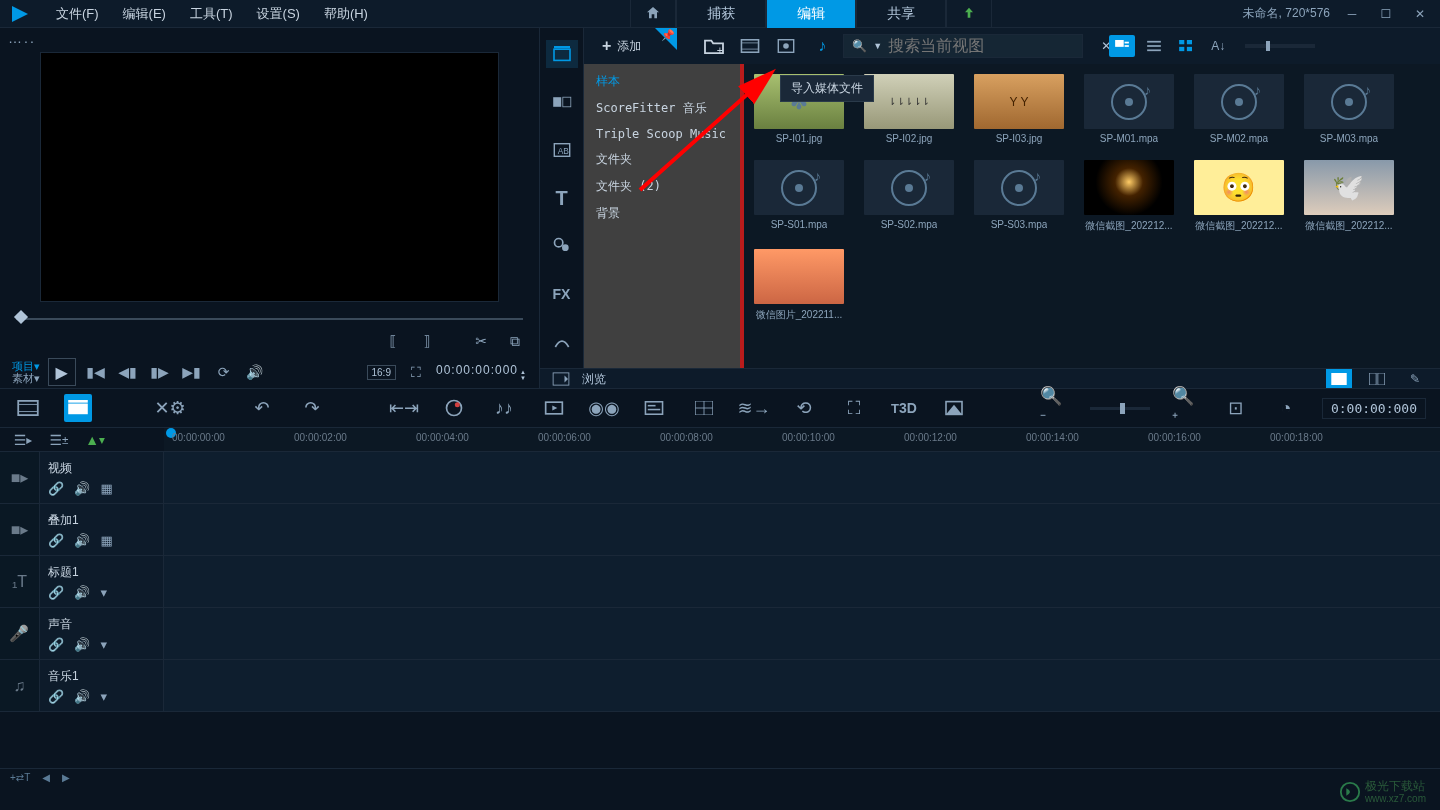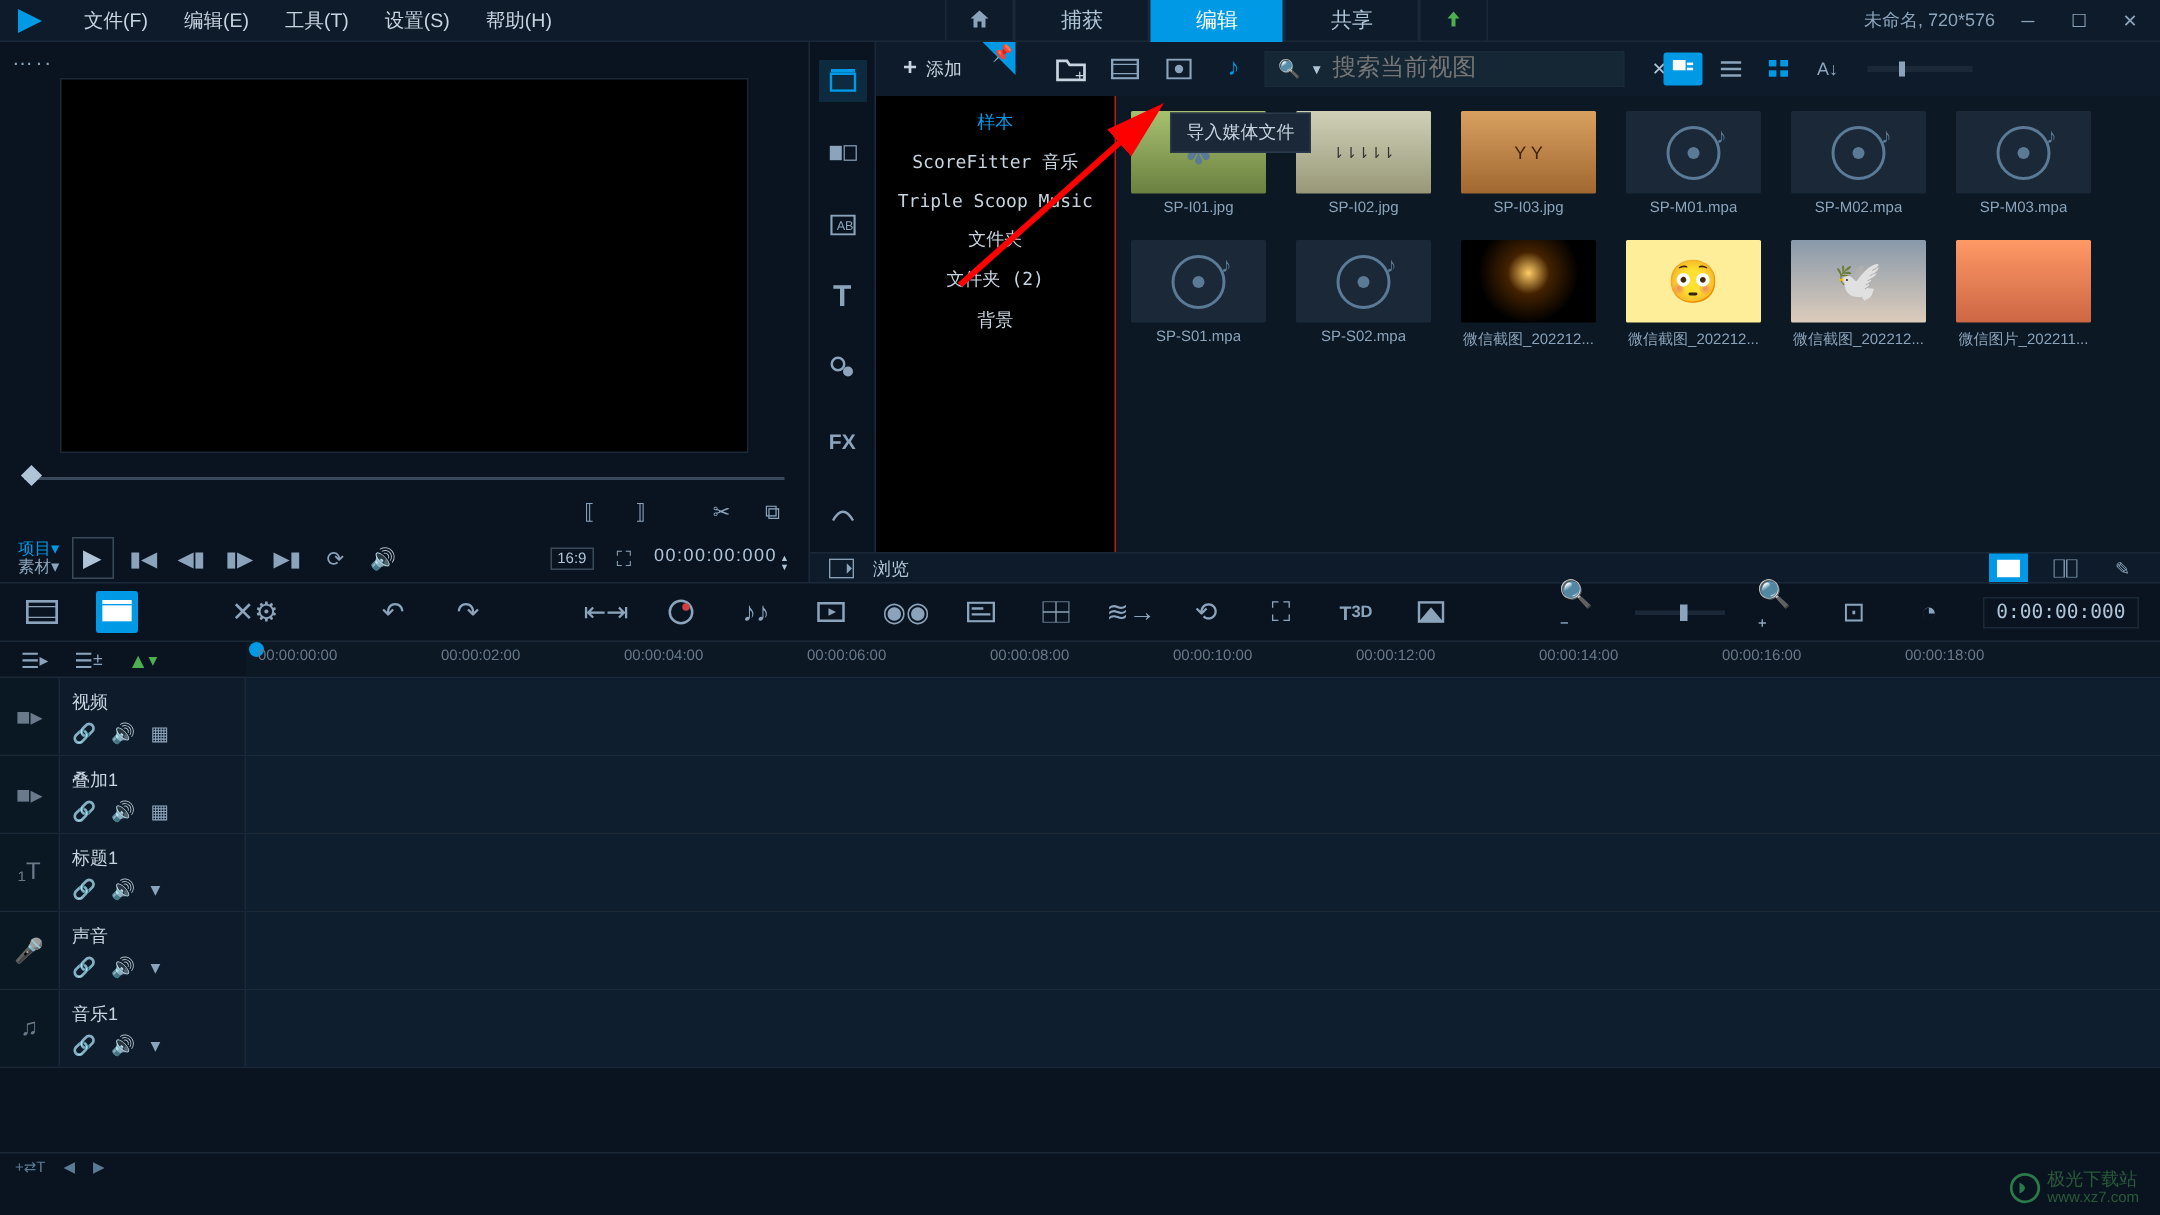--- a/index.html
+++ b/index.html
@@ -48,21 +48,21 @@
 .lib-btn.icon-only { width: 30px; padding: 0; font-size: 16px; }
 .corner-triangle { position: absolute; top: 0; right: 168px; width: 0; height: 0; border-left: 22px solid transparent; border-top: 22px solid #0099e5; }
 .pin-icon { position: absolute; top: 1px; right: 170px; color: #fff; font-size: 11px; }
 .search-box { flex: 1; height: 24px; background: #152634; border: 1px solid #1a2838; display: flex; align-items: center; padding: 0 8px; gap: 6px; max-width: 240px; }
 .search-box input { flex: 1; background: transparent; border: none; outline: none; color: #c8d4e0; font-size: 16px; }
 .lib-view-btn { width: 26px; height: 22px; display: flex; align-items: center; justify-content: center; cursor: pointer; color: #8ca4bb; }
 .lib-view-btn.active { background: #0099e5; color: #fff; border-radius: 2px; }
 .slider-mini { width: 70px; height: 4px; background: #1a2838; position: relative; margin: 0 8px; }
 .slider-mini::before { content: ""; position: absolute; left: 30%; top: -3px; width: 4px; height: 10px; background: #8ca4bb; }
 .lib-body { flex: 1; display: flex; }
-.lib-folders { width: 160px; background: #000000; padding: 4px 0; border-right: 1px solid #b91c1c; position: relative; text-align: center; }
+.lib-folders { width: 160px; background: #404040; padding: 4px 0; border-right: 4px solid #b91c1c; position: relative; }
 .folder-item { padding: 5px 12px; font-size: 12px; color: #c8d4e0; cursor: pointer; font-family: monospace; }
 .folder-item.active { color: #0099e5; }
 .lib-grid { flex: 1; padding: 10px; display: flex; flex-wrap: wrap; gap: 16px 20px; align-content: flex-start; overflow: hidden; background: #0c1824; }
 .thumb { width: 90px; display: flex; flex-direction: column; align-items: center; gap: 4px; cursor: pointer; }
 .thumb-img { width: 90px; height: 55px; background: #1a2838; display: flex; align-items: center; justify-content: center; font-size: 24px; color: #5a7a95; position: relative; overflow: hidden; border-radius: 1px; }
 .thumb-label { font-size: 10px; color: #8ca4bb; white-space: nowrap; overflow: hidden; text-overflow: ellipsis; max-width: 94px; }
 .lib-footer { height: 28px; display: flex; align-items: center; padding: 0 12px; gap: 12px; background: #0d1b2a; border-top: 1px solid #1a2838; }
 .lib-footer .spacer { flex: 1; }
 .lib-foot-btn { width: 26px; height: 20px; display: flex; align-items: center; justify-content: center; cursor: pointer; color: #8ca4bb; }
 .lib-foot-btn.active { background: #0099e5; color: #fff; }
@@ -339,20 +339,26 @@
                 </div>
                 <div class="thumb-label">SP-S01.mpa</div>
               </div>
               <div class="thumb">
                 <div class="thumb-img" style="">
                   <div class="disc-icon"></div>
                 </div>
                 <div class="thumb-label">SP-S02.mpa</div>
               </div>
               <div class="thumb">
+                <div class="thumb-img" style="">
+                  <div class="disc-icon"></div>
+                </div>
+                <div class="thumb-label">SP-S03.mpa</div>
+              </div>
+              <div class="thumb">
                 <div class="thumb-img" style="background:radial-gradient(circle at 50% 40%, #ffcc66 0%, #442200 25%, #000 60%);"></div>
                 <div class="thumb-label">微信截图_202212...</div>
               </div>
               <div class="thumb">
                 <div class="thumb-img" style="background:#ffee99;">
                   <div style="font-size:28px">😳</div>
                 </div>
                 <div class="thumb-label">微信截图_202212...</div>
               </div>
               <div class="thumb">
@@ -452,21 +458,21 @@
     <div class="tl-btn">
       <svg width="18" height="14" viewBox="0 0 20 16">
           <rect x="0" y="0" width="20" height="16" fill="none" stroke="#8ca4bb"></rect>
           <line x1="10" y1="0" x2="10" y2="16" stroke="#8ca4bb"></line>
           <line x1="0" y1="8" x2="20" y2="8" stroke="#8ca4bb"></line>
         </svg>
     </div>
     <div class="tl-btn">≋→</div>
     <div class="tl-btn">⟲</div>
     <div class="tl-btn">⛶</div>
-    <div class="tl-btn" style="font-size:13px;font-weight:bold">T<sub style="font-size:11px">3D</sub></div>
+    <div class="tl-btn" style="font-size:13px;font-weight:bold">T<sub style="font-size:14px">3D</sub></div>
     <div class="tl-btn">
       <svg width="20" height="16" viewBox="0 0 24 20">
           <rect x="2" y="2" width="20" height="16" fill="none" stroke="#8ca4bb" stroke-width="2"></rect>
           <polygon points="2,18 12,6 22,18" fill="#8ca4bb"></polygon>
         </svg>
     </div>
     <div class="spacer"></div>
     <div class="tl-btn">🔍⁻</div>
     <div class="zoom-slider"></div>
     <div class="tl-btn">🔍⁺</div>

